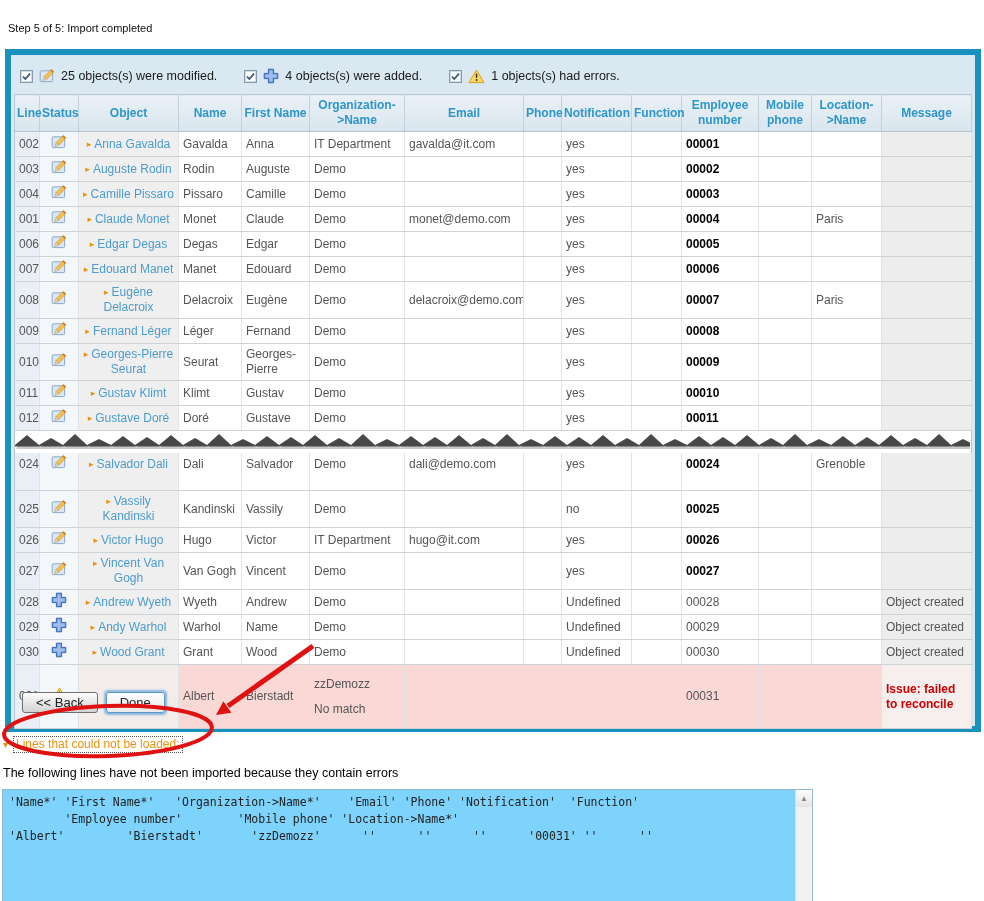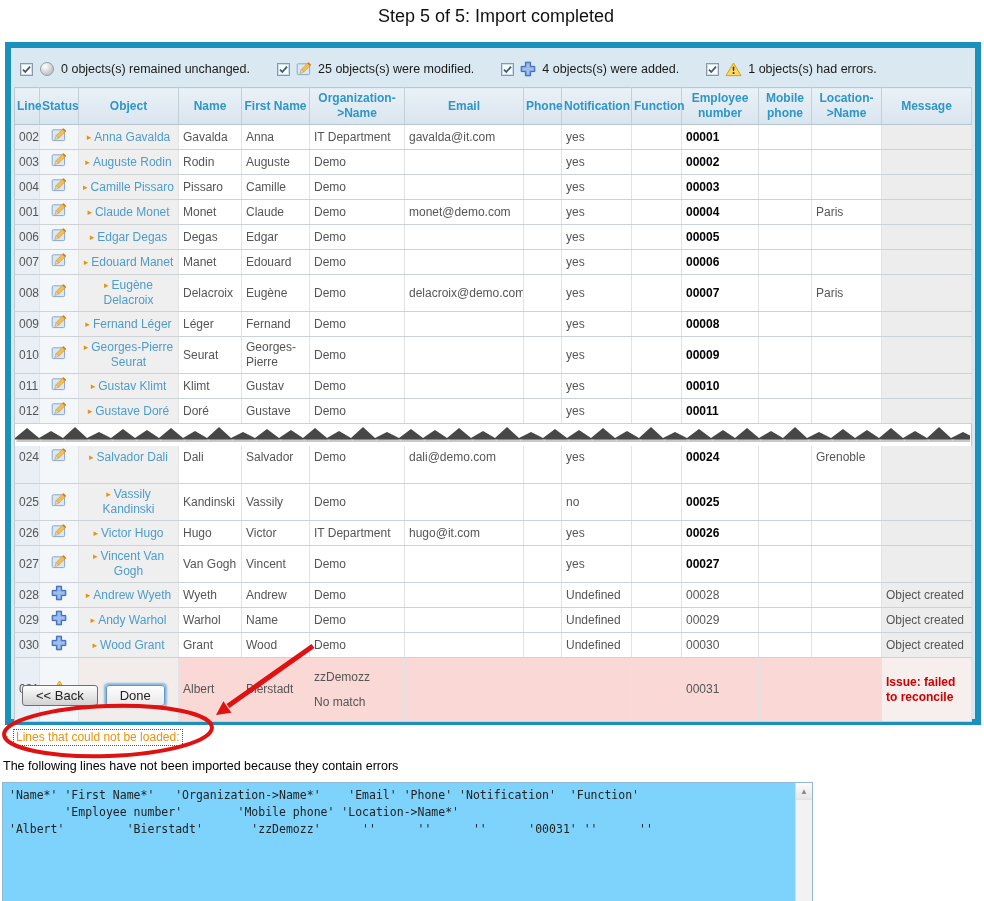--- a/index.html
+++ b/index.html
@@ -4,21 +4,21 @@
 <style>
   :root{
     --panel-border:#1a91bc; --panel-bg:#d9e8f1; --header-text:#2e96c8;
     --link-color:#4d9ccc; --accent-orange:#e8930c; --error-red:#cc0000;
     --annotation-red:#e01111; --error-row-bg:#f9d8d5;
   }
   *{box-sizing:border-box;}
   html,body{margin:0;padding:0;width:984px;height:901px;overflow:hidden;background:#fff;
     font-family:"Liberation Sans","DejaVu Sans",sans-serif;}
   body{position:relative;}
-  .page-title{font-size:18px;font-weight:400;color:#101010;margin:6px 0 0 8px;text-align:center;}
+  .page-title{font-size:11px;font-weight:400;color:#101010;margin:22px 0 0 8px;}
   .panel{position:relative;margin:15px 3px 0 5px;width:976px;height:683px;
     border:6px solid var(--panel-border);background:var(--panel-bg);}
   .summary{display:flex;align-items:center;gap:27px;padding:13px 0 10px 9px;font-size:12.5px;color:#1a1a1a;}
   .summary-item{display:flex;align-items:center;gap:6px;white-space:nowrap;}
   .summary-item .cb{display:inline-flex;}
   .tbl-wrap{margin-left:3px;}
   table.results{border-collapse:collapse;table-layout:fixed;width:957px;background:#fff;
     border:1px solid #bcc6cd;font-size:12px;color:#555;}
   th{background:linear-gradient(#eaf1f7,#d9e5ee);color:var(--header-text);font-weight:bold;
     font-size:12px;text-align:center;vertical-align:middle;padding:3px 2px;line-height:15px;
@@ -60,41 +60,20 @@
     color:#8a8a8a;background:linear-gradient(#fcfcfc,#e6e6e6);border-bottom:1px solid #e2e2e2;cursor:pointer;}
   .overlay{position:absolute;left:0;top:0;width:984px;height:901px;pointer-events:none;z-index:9;}
 </style>
 </head>
 <body>
 
 <h1 class="page-title">Step 5 of 5: Import completed</h1>
 
 <div class="panel">
   <div class="summary">
-      <div class="summary-item">
-        <span class="cb">
-          <svg width="13" height="13" viewBox="0 0 13 13">
-            <rect x="0.5" y="0.5" width="12" height="12" fill="#f4f8fb" stroke="#8a98a8"></rect>
-            <rect x="1.5" y="1.5" width="10" height="10" fill="#fdfeff" stroke="#cddcea"></rect>
-            <polyline points="3,6.6 5.3,9 10,3.6" fill="none" stroke="#3c5a74" stroke-width="1.8"></polyline>
-          </svg>
-        </span>
-        <span class="cb">
-          <svg width="16" height="16" viewBox="0 0 16 16">
-            <defs>
-              <radialGradient id="gc" cx="35%" cy="30%" r="75%">
-                <stop offset="0%" stop-color="#ffffff"></stop>
-                <stop offset="100%" stop-color="#b7bcbf"></stop>
-              </radialGradient>
-            </defs>
-            <circle cx="8" cy="8" r="6.5" fill="url(#gc)" stroke="#9aa0a4"></circle>
-          </svg>
-        </span>
-        <span>0 objects(s) remained unchanged.</span>
-      </div>
       <div class="summary-item">
         <span class="cb">
           <svg width="13" height="13" viewBox="0 0 13 13">
             <rect x="0.5" y="0.5" width="12" height="12" fill="#f4f8fb" stroke="#8a98a8"></rect>
             <rect x="1.5" y="1.5" width="10" height="10" fill="#fdfeff" stroke="#cddcea"></rect>
             <polyline points="3,6.6 5.3,9 10,3.6" fill="none" stroke="#3c5a74" stroke-width="1.8"></polyline>
           </svg>
         </span>
         <span class="cb">
           <svg width="16" height="16" viewBox="0 0 16 16">

